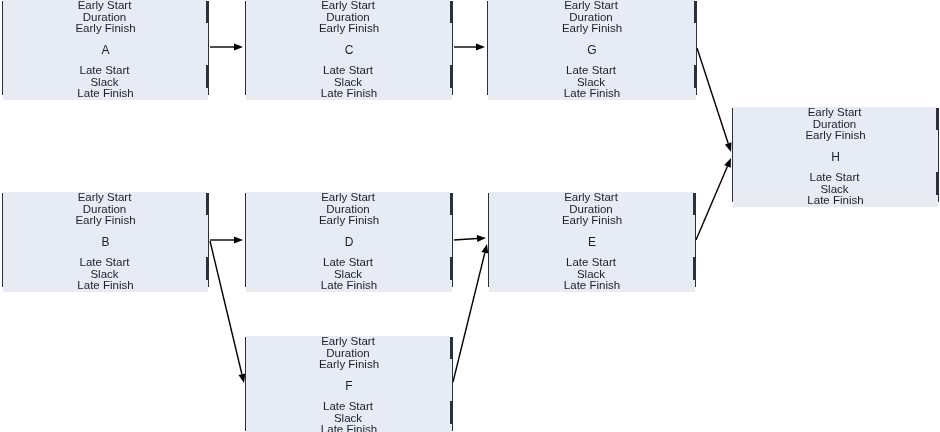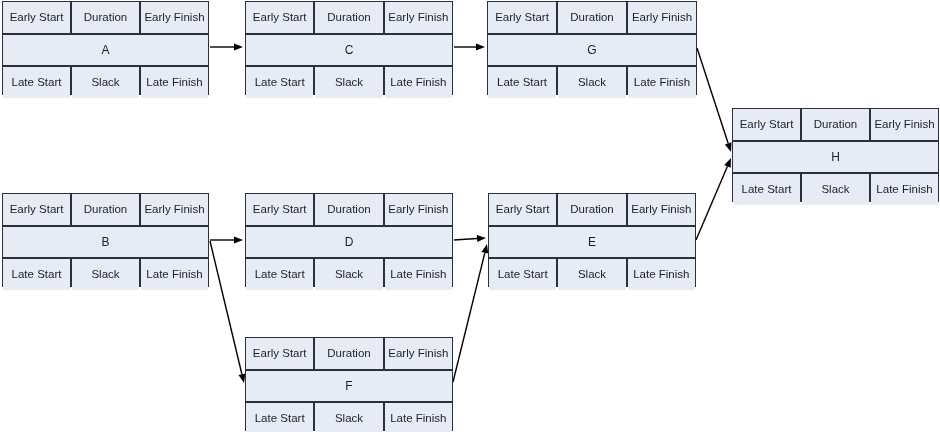--- a/index.html
+++ b/index.html
@@ -36,22 +36,23 @@
     position: absolute;
     box-sizing: border-box;
     border: 1px solid #2b3040;
     background: #2b3040;
     display: flex;
     flex-direction: column;
   }
 
   .node-row {
     display: flex;
-    flex-direction: row;
+    flex-direction: column;
     flex: 1 1 auto;
+    justify-content: center;
   }
   .node-row.row-top { height: 31px; flex: 0 0 31px; }
   .node-row.row-mid { height: 30px; flex: 0 0 30px; }
   .node-row.row-bot { height: 31px; flex: 0 0 31px; border-radius: 6px; }
 
   .cell {
     background: #e7ebf4;
     color: #1b1f28;
     font-size: 11.5px;
     line-height: 1;

